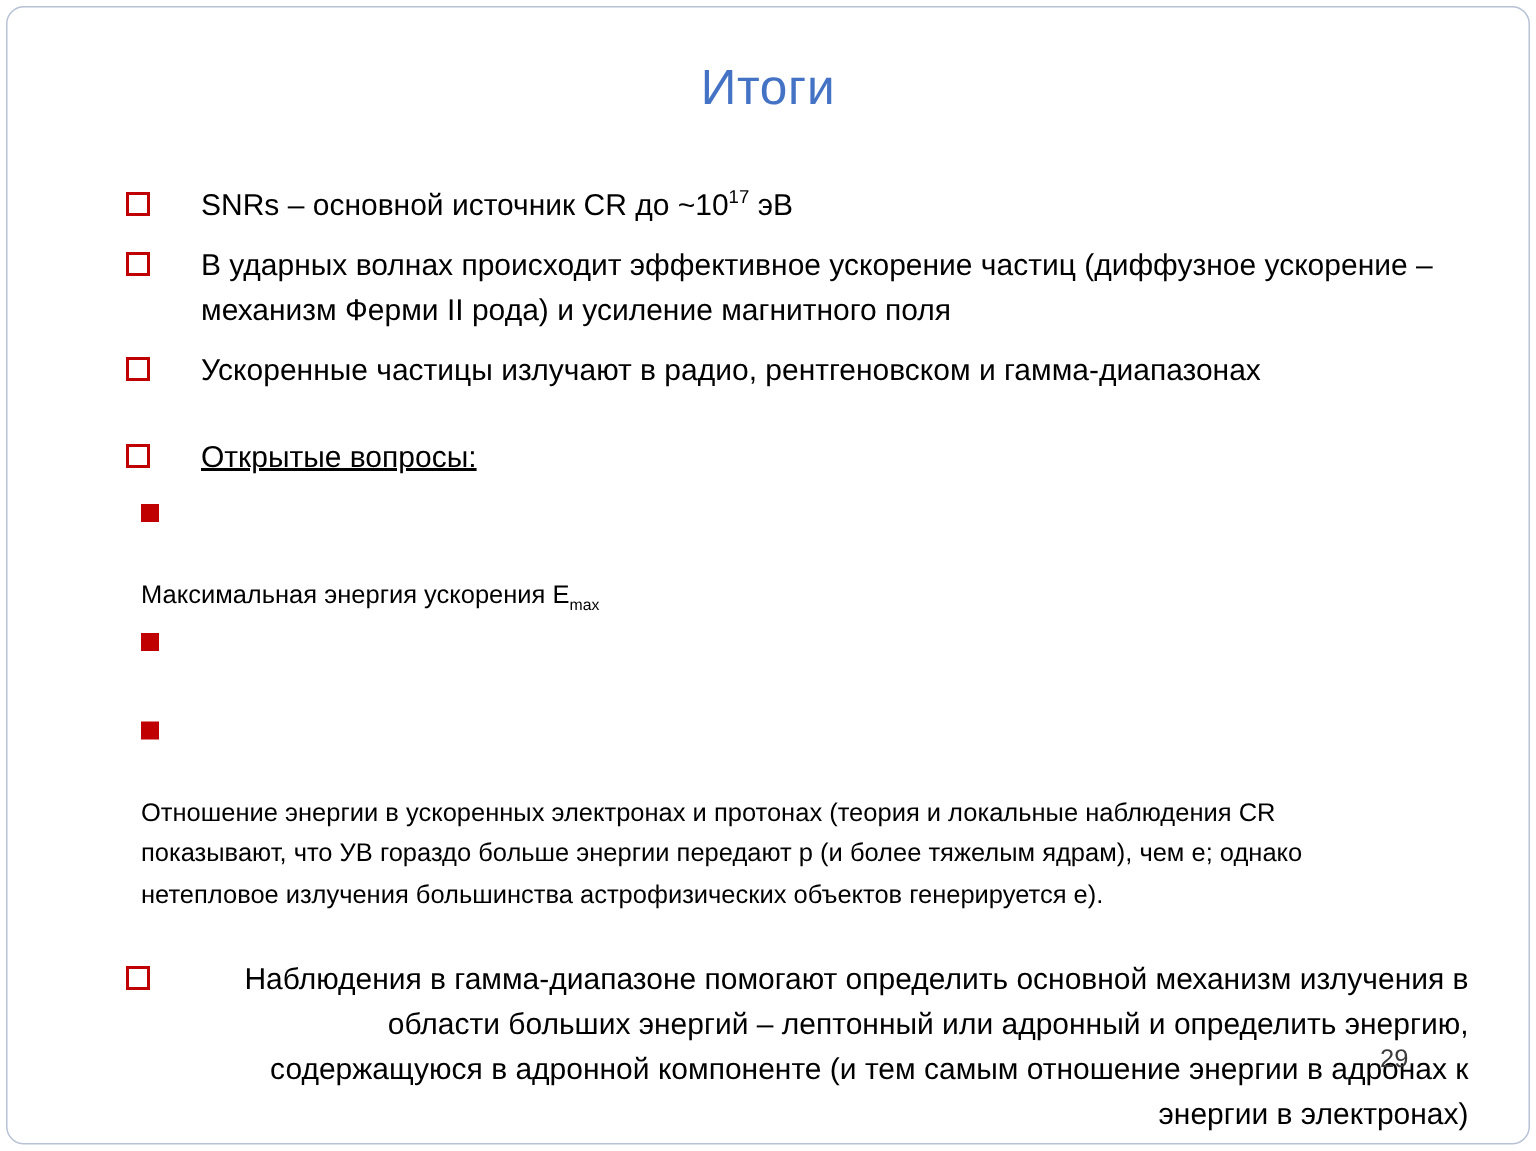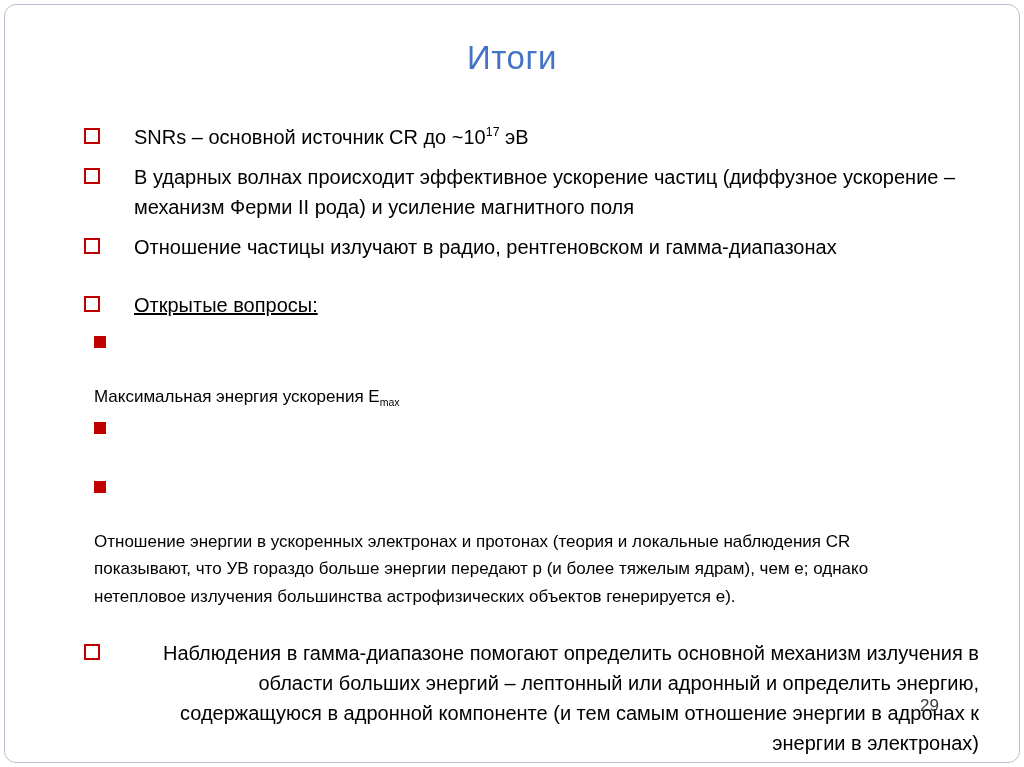--- a/index.html
+++ b/index.html
@@ -71,21 +71,21 @@
       <span class="icon-cell-l1">
         <span class="sq-hollow"></span>
       </span>
       <p class="t1">В ударных волнах происходит эффективное ускорение частиц (диффузное ускорение – механизм Ферми II рода) и усиление магнитного поля</p>
     </div>
 
     <div class="row l1">
       <span class="icon-cell-l1">
         <span class="sq-hollow"></span>
       </span>
-      <p class="t1">Отношение частицы излучают в радио, рентгеновском и гамма-диапазонах</p>
+      <p class="t1">Ускоренные частицы излучают в радио, рентгеновском и гамма-диапазонах</p>
     </div>
 
     <div class="row l1 gap-before">
       <span class="icon-cell-l1">
         <span class="sq-hollow"></span>
       </span>
       <p class="t1 underline">Открытые вопросы:</p>
     </div>
 
     <div class="row l2">

